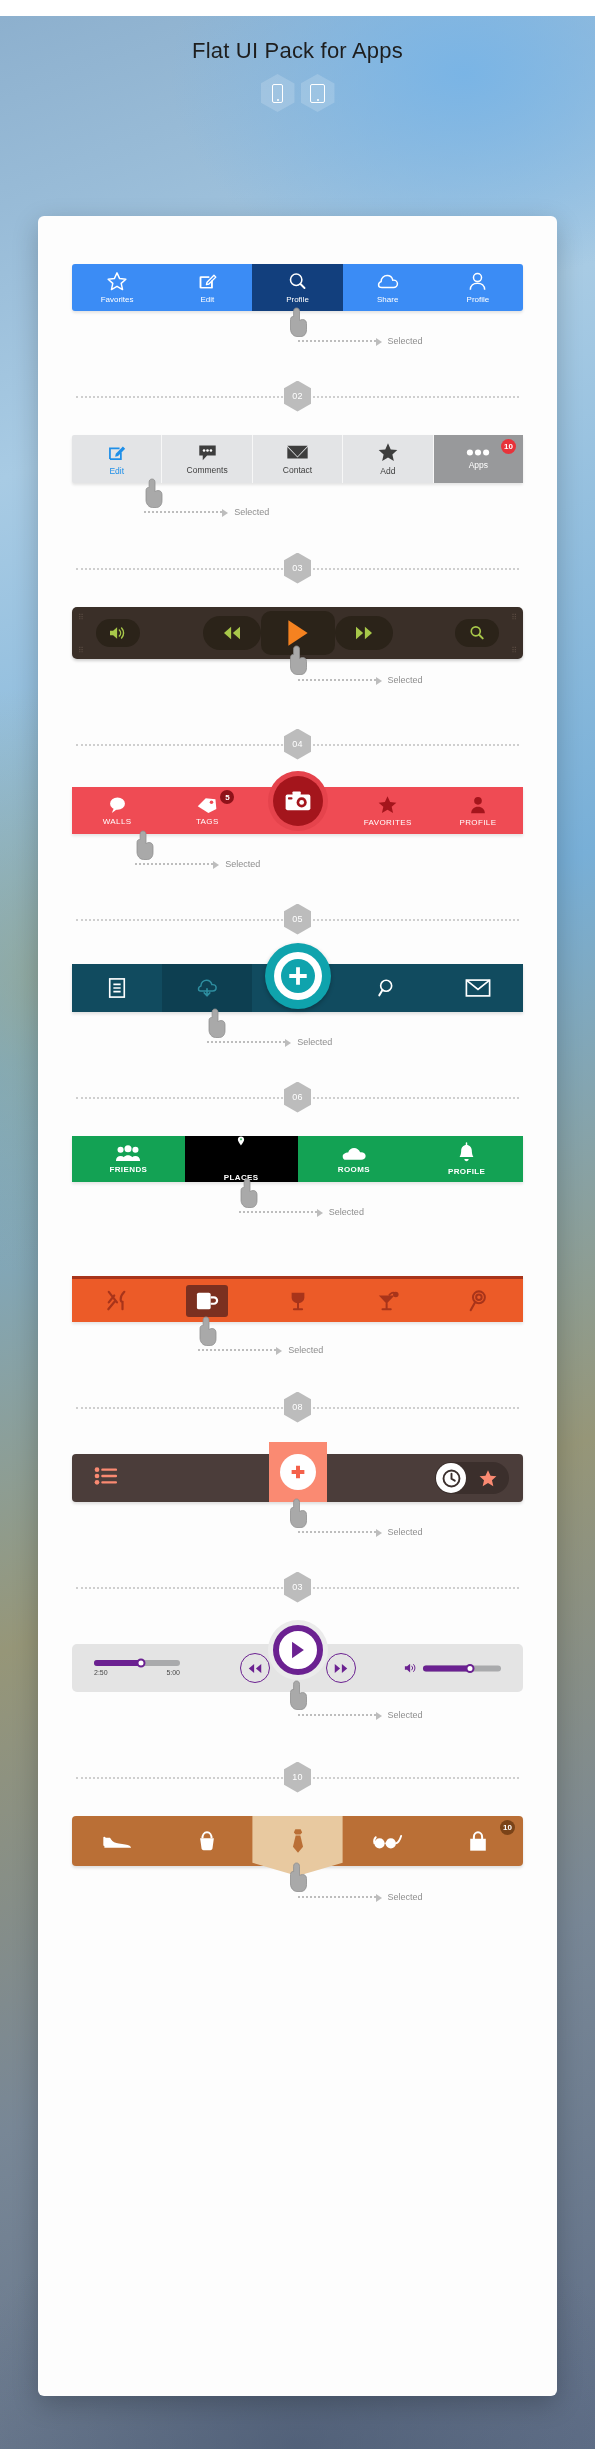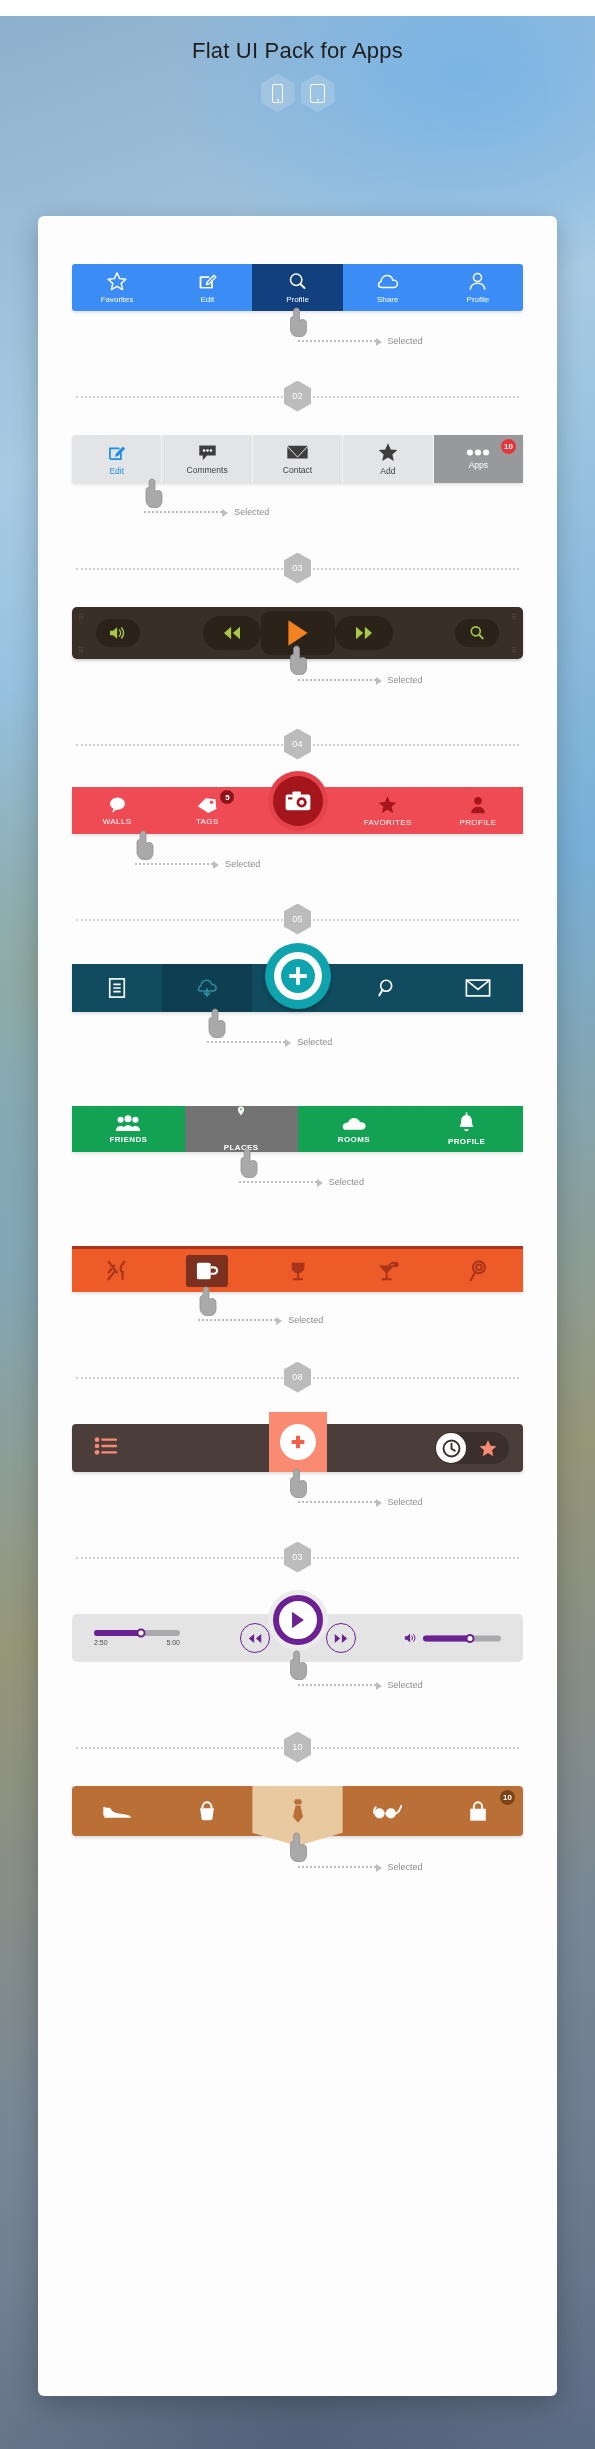--- a/index.html
+++ b/index.html
@@ -111,21 +111,21 @@
   .bar4 .lbl{ color:#fff; font-size:8px; letter-spacing:.4px;}
   .bar4 .tab.sel .lbl{ color:#fff; }
 
   
   .bar5{ height:48px; background:#114b5f; position:relative; box-shadow:0 2px 3px rgba(0,0,0,.12);}
   .bar5 .tab.sel{ background:#0d3f51;}
 
   
   .bar6{ height:46px; background:#13a254; box-shadow:0 2px 3px rgba(0,0,0,.1);}
   .bar6 .tab{ color:#fff;}
-  .bar6 .tab.sel{ background:#737373;gap:24px;}
+  .bar6 .tab.sel{ background:#000000;gap:24px;}
   .bar6 .lbl{ font-size:8px; font-weight:bold; letter-spacing:.4px;}
 
   
   .bar7{ height:46px; background:#ec5b28; border-top:3px solid #a8341a; box-shadow:0 2px 3px rgba(0,0,0,.1);}
   .bar7 .tab.sel .icbox{ background:#7b3020; border-radius:3px; padding:5px 9px;}
 
   
   .bar8{ height:48px; background:#4b3d3a; border-radius:4px; position:relative; box-shadow:0 2px 3px rgba(0,0,0,.12);}
 
   
@@ -445,20 +445,24 @@
           </svg>
       </div>
       <div class="selwrap" style="left:30%; top:73px;">
         <div class="seldots"></div>
         <div class="seltext">Selected</div>
       </div>
     </div>
   </div>
 
   <div style="height:70px"></div>
+  <div class="divider">
+    <div class="dline"></div>
+    <div class="hexnum">06</div>
+  </div>
   <div class="spacer"></div>
   <div class="block">
     <div class="barwrap">
       <div class="tabbar bar6">
         <div class="tab">
           <svg class="ic" width="26" height="17" viewBox="0 0 28 18">
               <circle cx="6" cy="5" r="3.3" fill="#fff"></circle>
               <circle cx="14" cy="3.8" r="3.8" fill="#fff"></circle>
               <circle cx="22" cy="5" r="3.3" fill="#fff"></circle>
               <path d="M1 17c0-3.2 2.2-5.2 5-5.2s5 2 5 5.2z" fill="#fff"></path>

